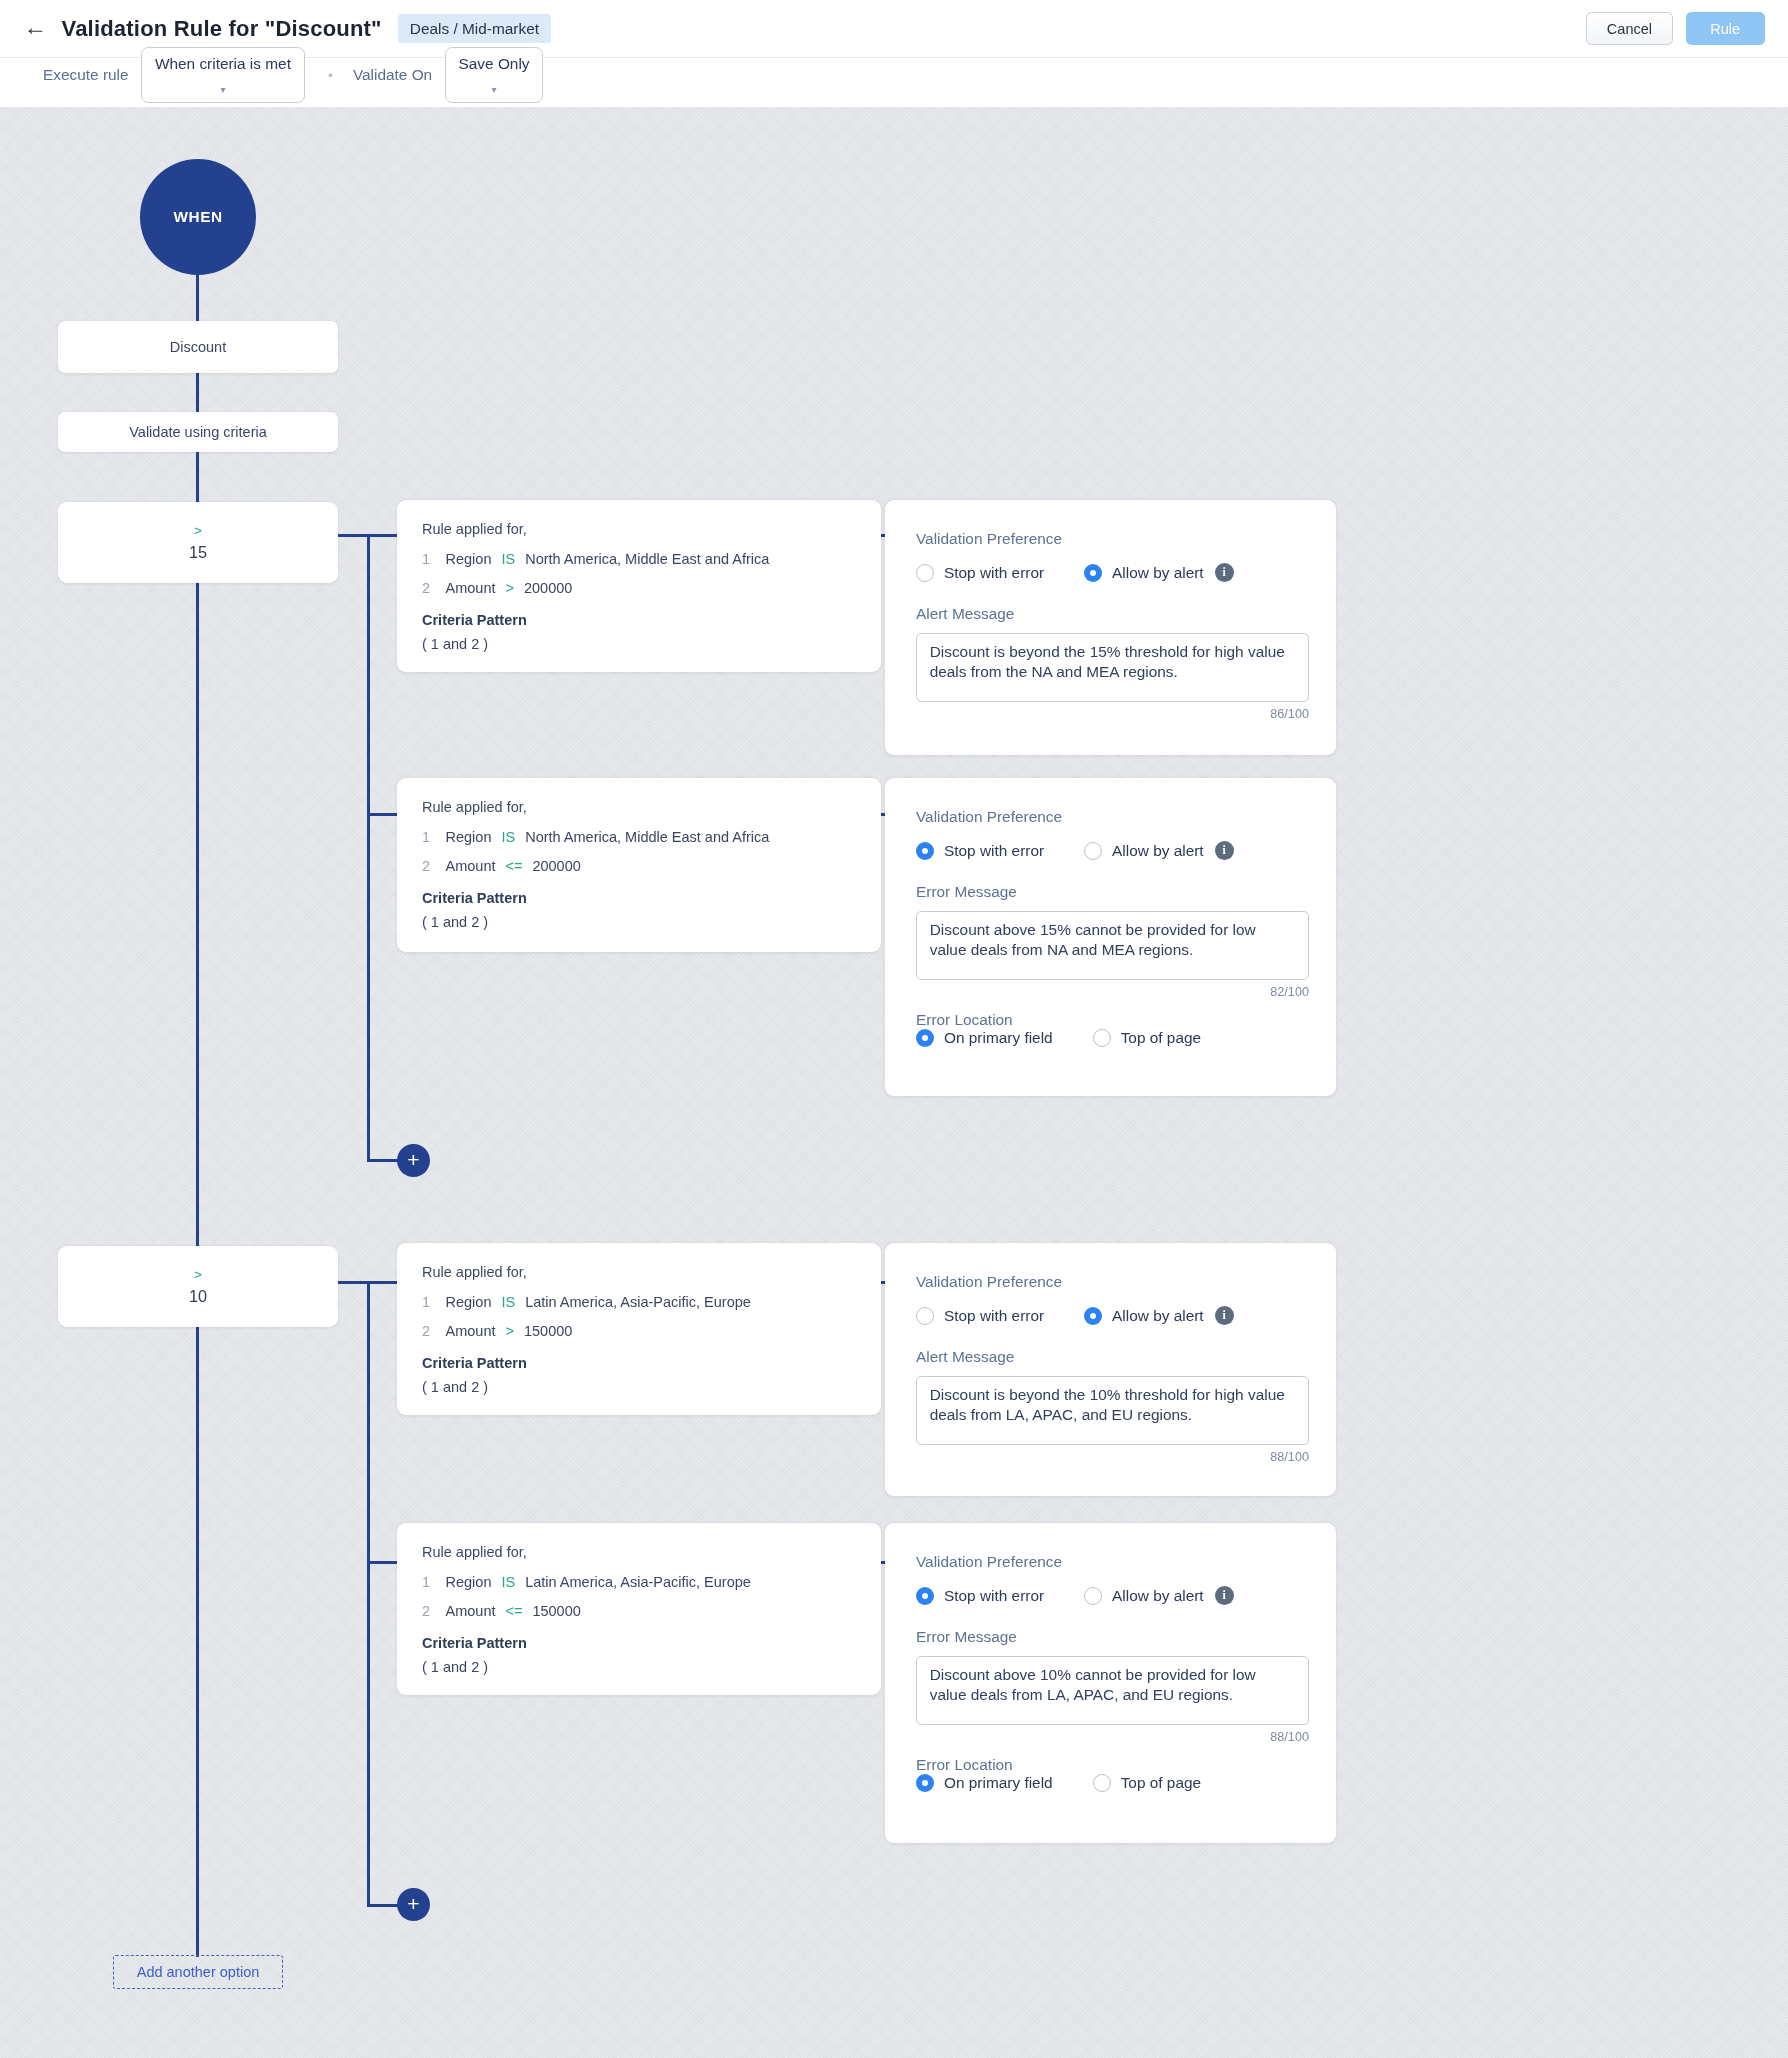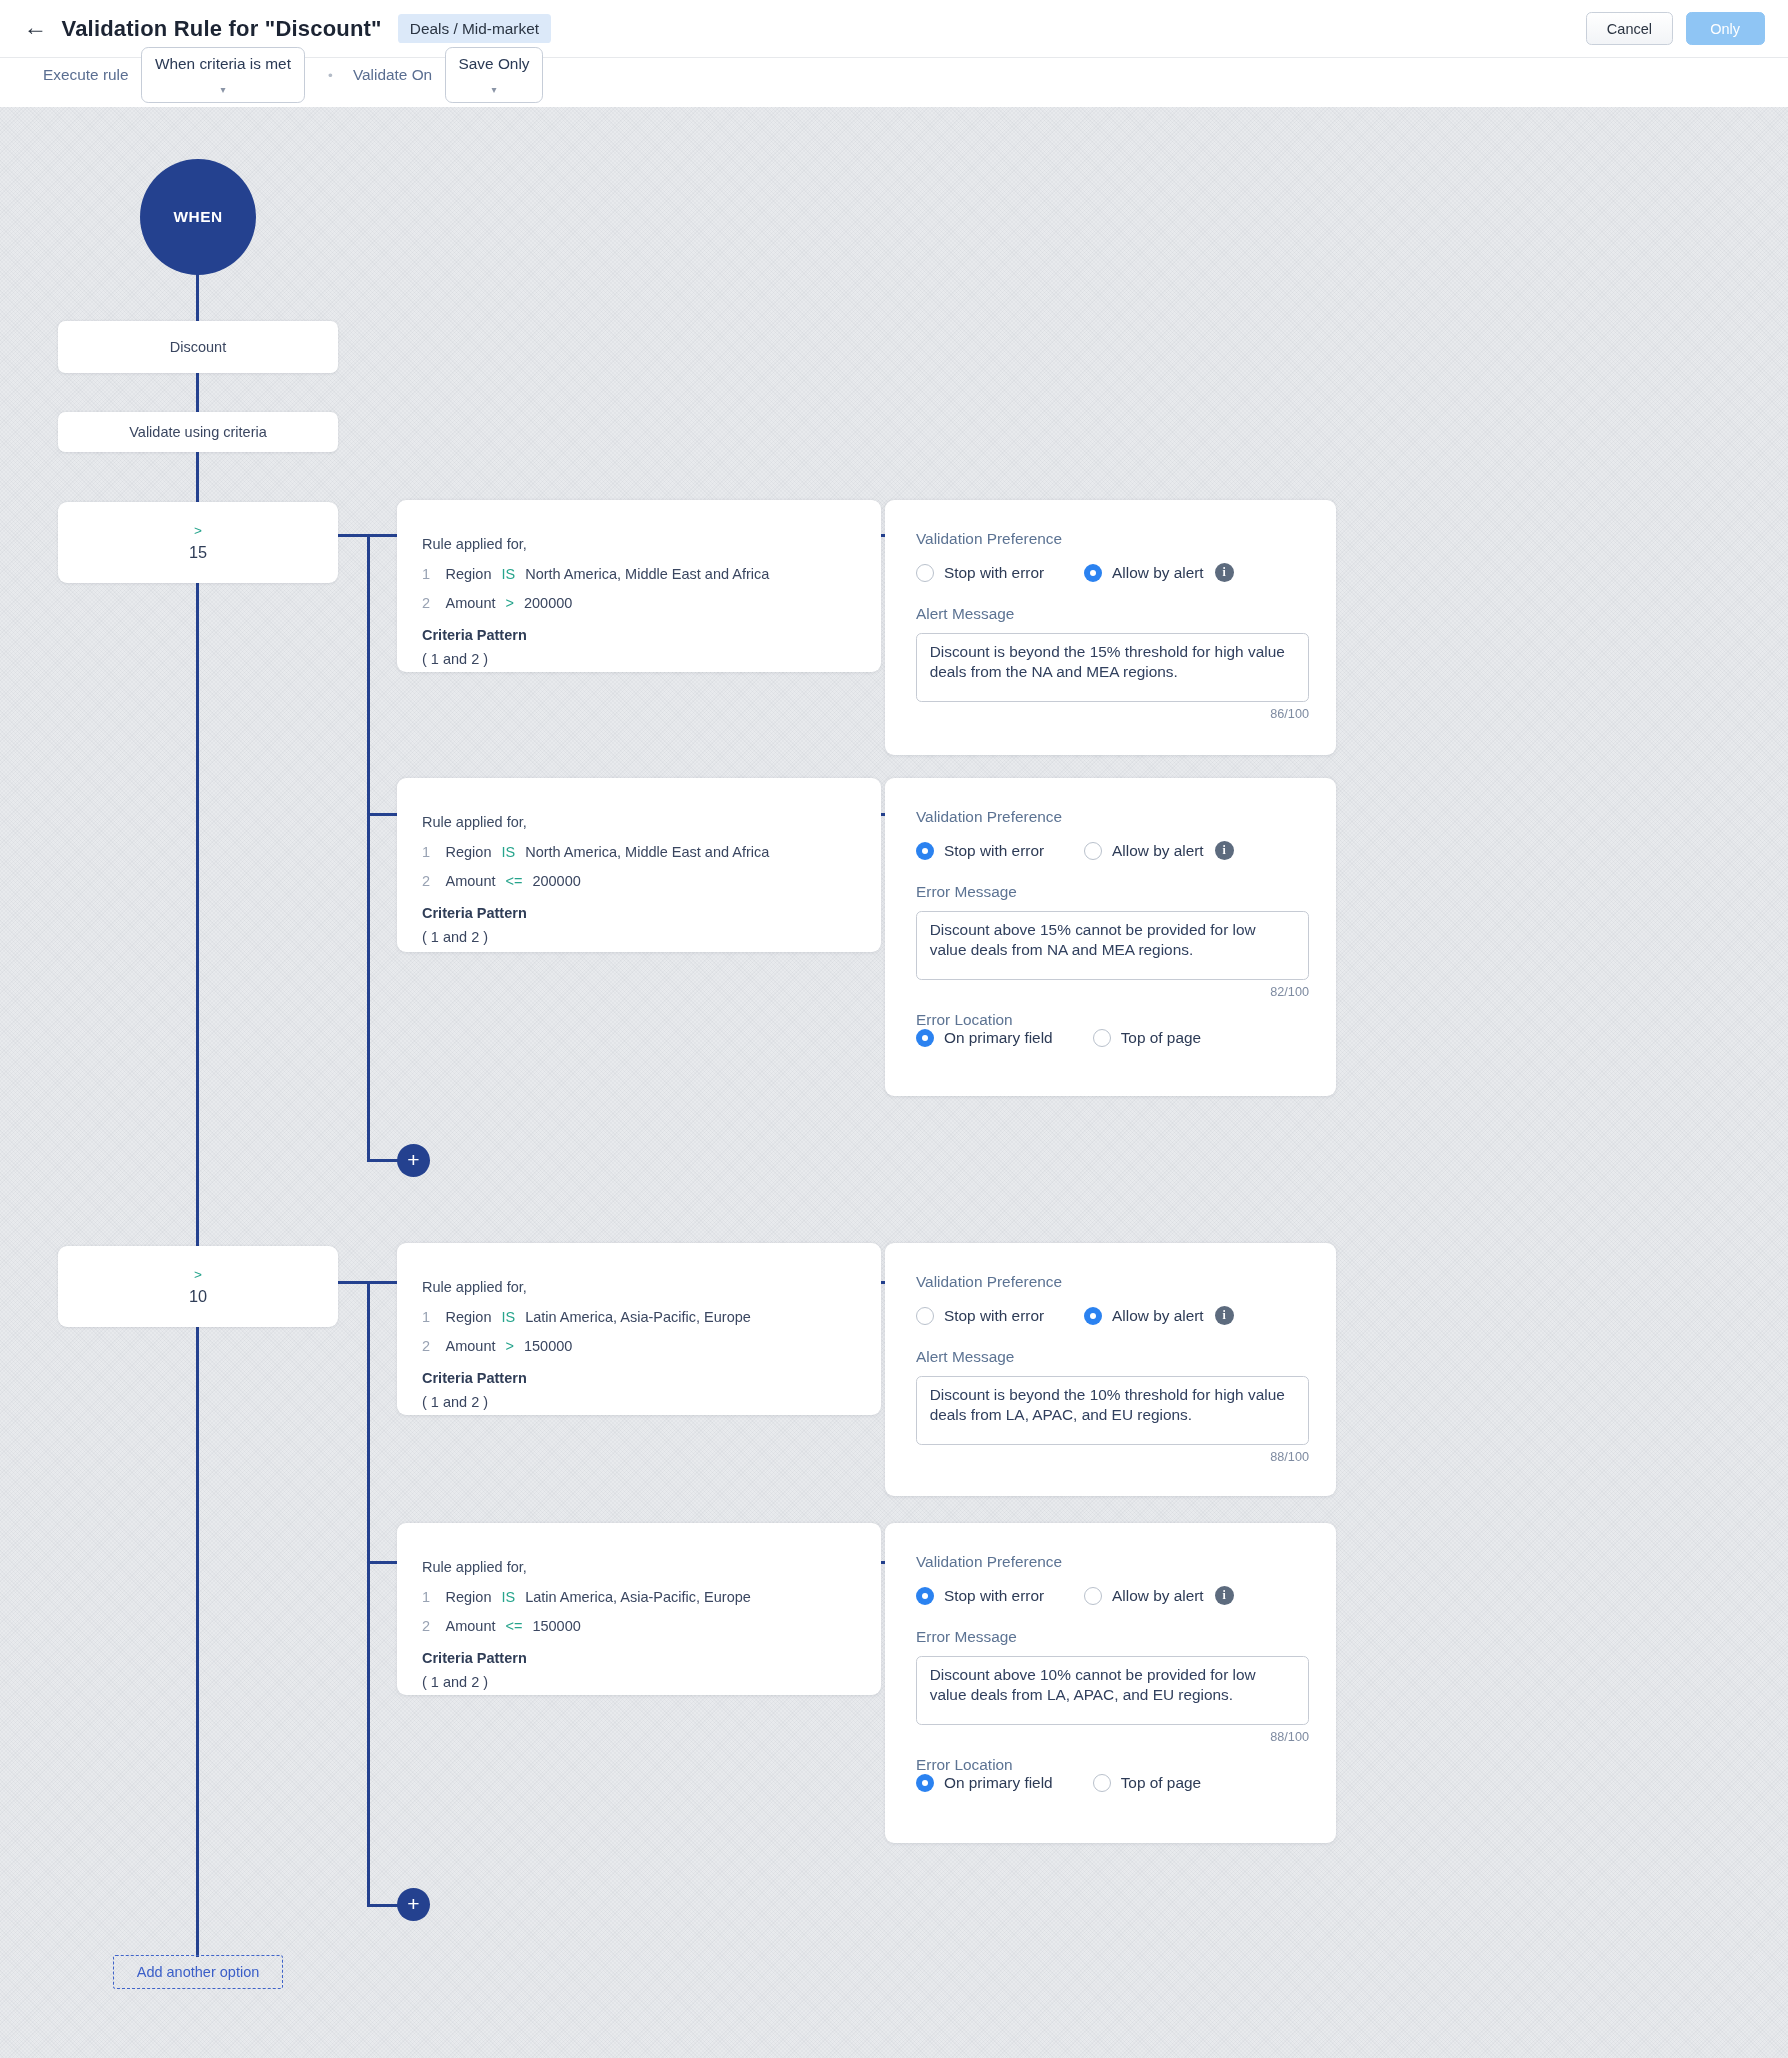--- a/index.html
+++ b/index.html
@@ -76,21 +76,21 @@
     display:flex; flex-direction:column; align-items:center; justify-content:center; gap:6.3px;
     cursor:pointer;
   }
   .cond-op { color:#26a48c; font-size:13.6px; line-height:1; }
   .cond-val { color:#2f3d57; font-size:16.3px; line-height:1; }
 
   .card {
     position:absolute; background:#ffffff; border-radius:9px;
     box-shadow:0 0.9px 3.6px rgba(30,40,60,0.10);
   }
-  .rule-card { left:397px; width:484px; padding:36px 22px 0 25px; cursor:pointer; }
+  .rule-card { left:397px; width:484px; padding:21px 22px 0 25px; cursor:pointer; }
   .rule-title { font-size:14.5px; color:#3c4a63; }
   .crit-line { display:flex; align-items:baseline; margin-top:13.6px; font-size:14.5px; }
   .crit-num { color:#98a2b3; width:23.5px; flex:none; }
   .crit-field { color:#3a4660; }
   .crit-op { color:#26a48c; margin:0 10px; }
   .crit-val { color:#3a4660; }
   .pattern-label { margin-top:15.4px; font-size:14.5px; font-weight:bold; color:#2f3d57; }
   .pattern-val { margin-top:8.1px; font-size:14.5px; color:#3a4660; }
 
   .pref-card { left:885px; width:451px; padding:30px 27px 0 31px; }
@@ -134,21 +134,21 @@
 <body>
 
 <div class="page">
 
   <div class="header">
     <span class="back-arrow">←</span>
     <span class="page-title">Validation Rule for  "Discount"</span>
     <span class="module-badge">Deals / Mid-market</span>
     <span class="header-spacer"></span>
     <button class="btn btn-cancel">Cancel</button>
-    <button class="btn btn-save">Only</button>
+    <button class="btn btn-save">Rule</button>
   </div>
 
   <div class="toolbar">
     <span class="toolbar-label">Execute rule</span>
     <span class="select">
       <span>When criteria is met</span>
       <span class="caret">▾</span>
     </span>
     <span class="toolbar-dot">•</span>
     <span class="toolbar-label vlabel">Validate On</span>

